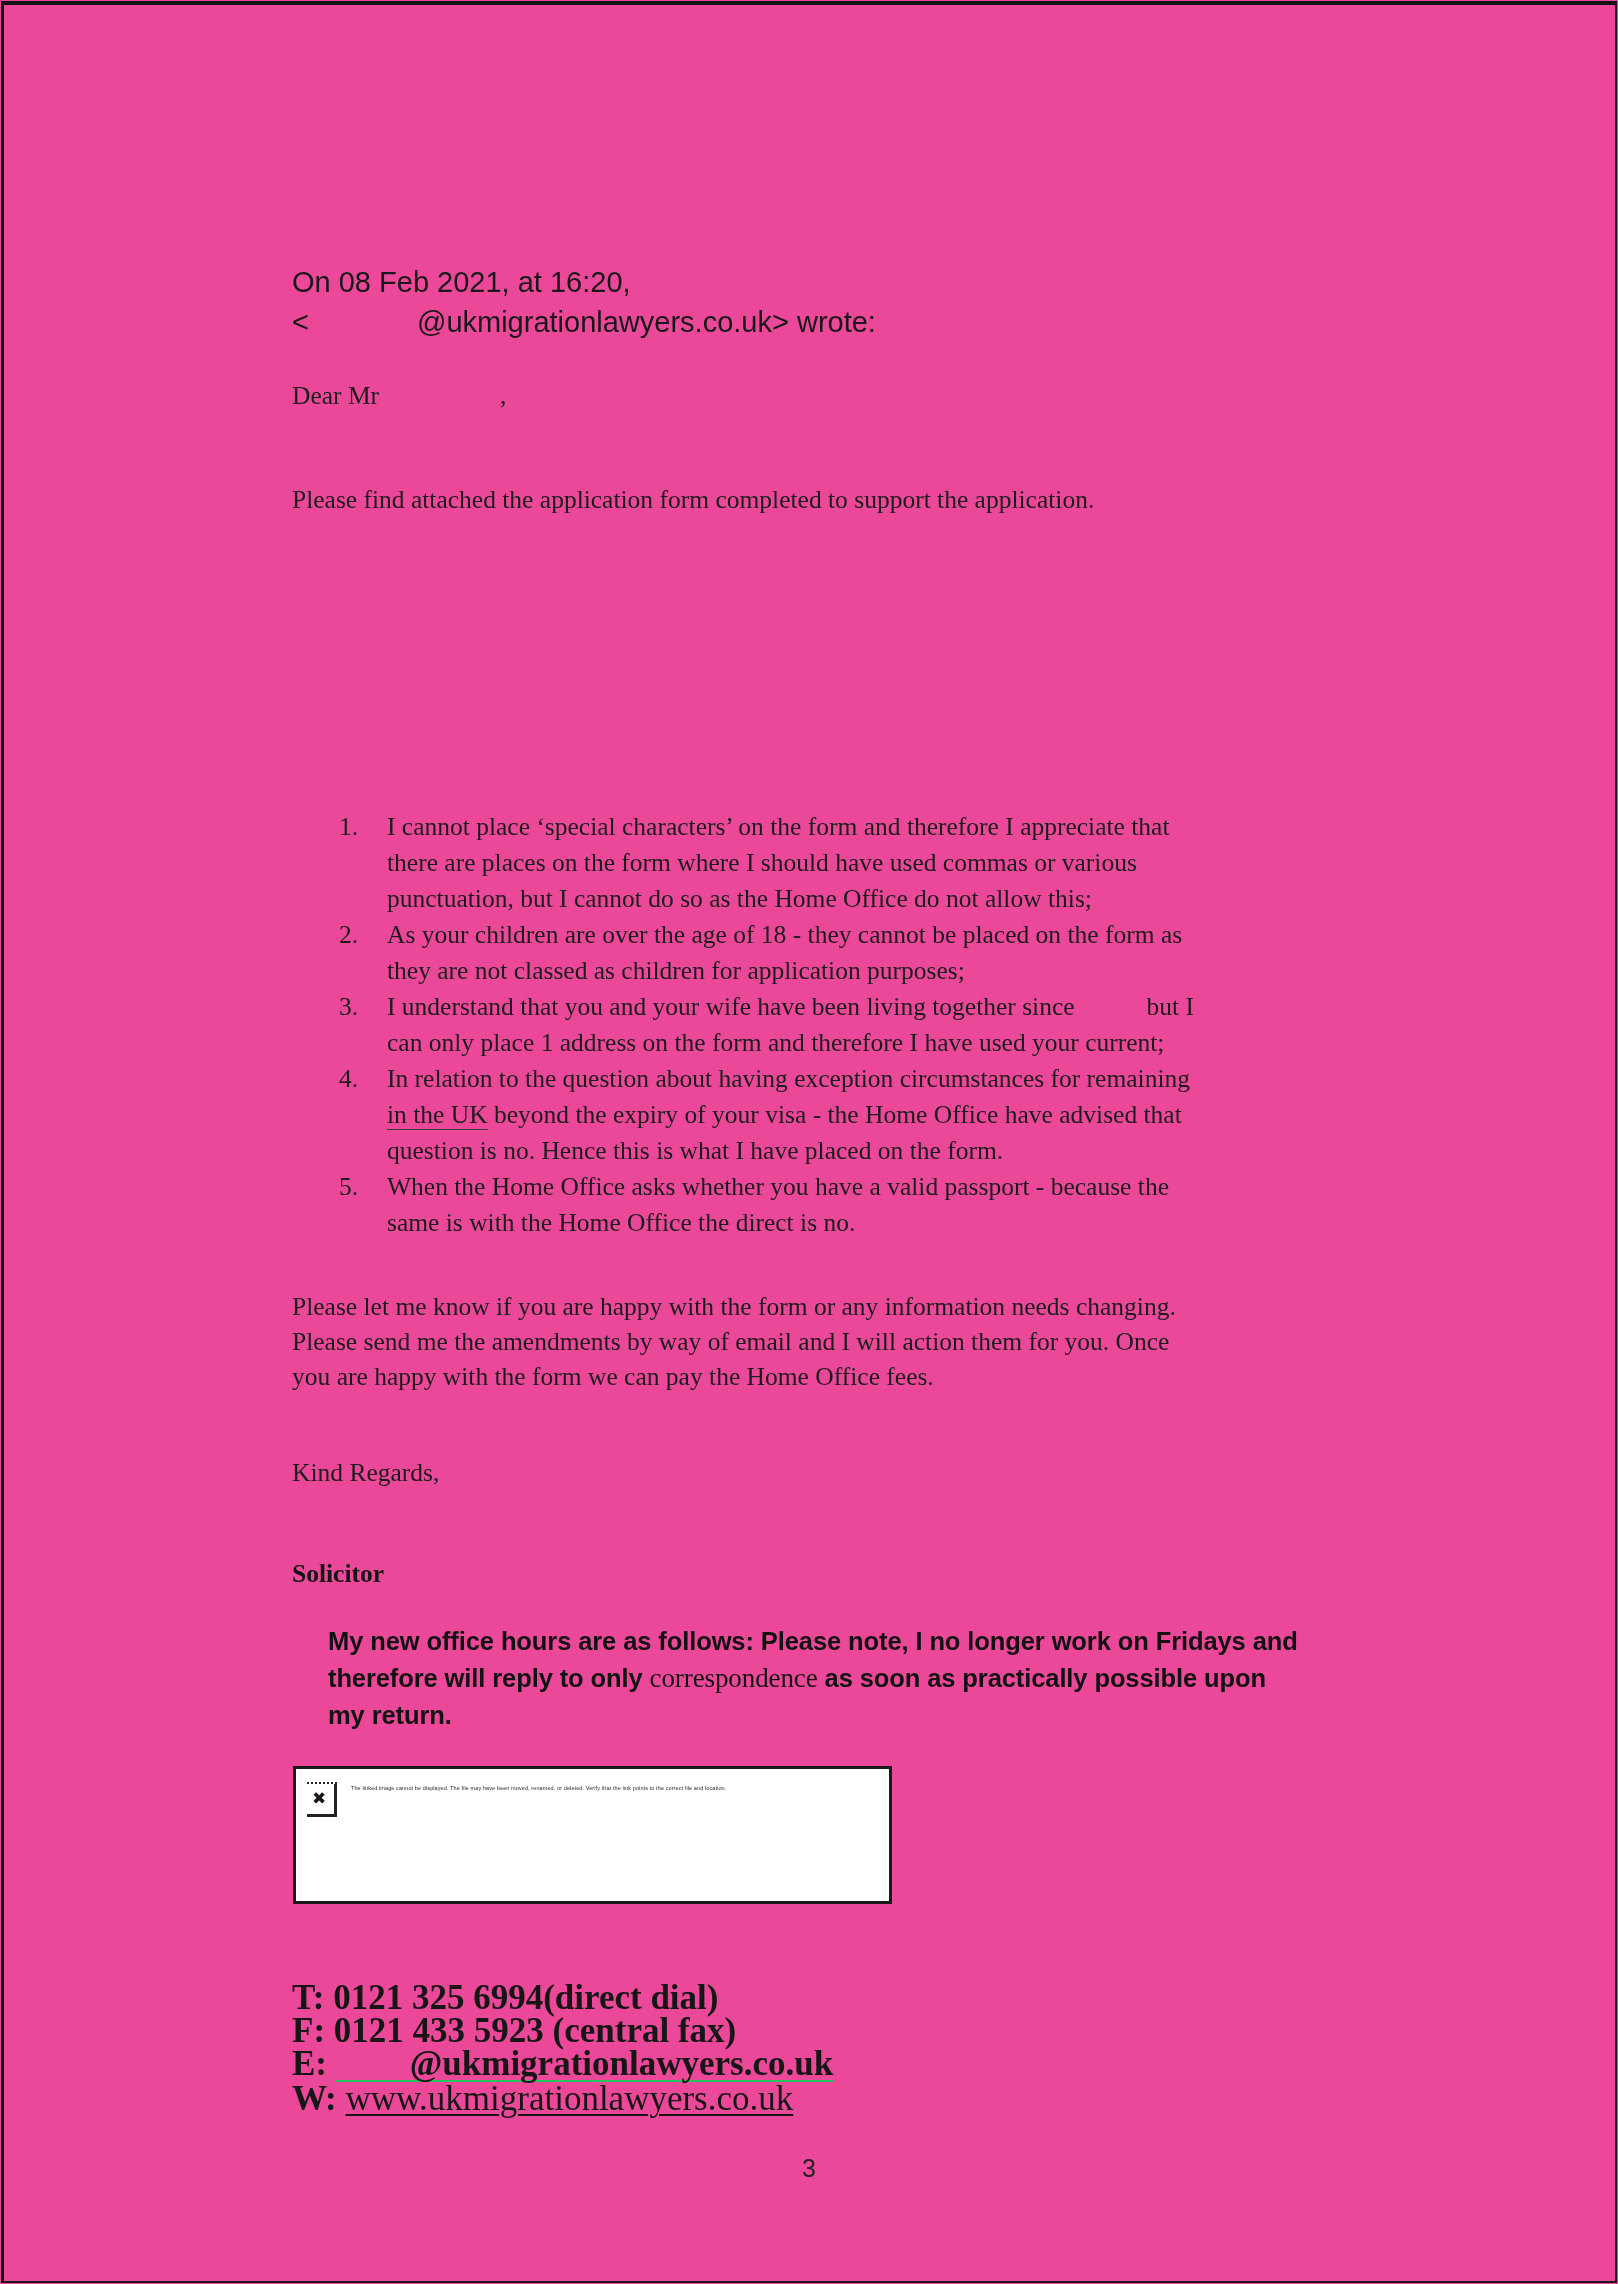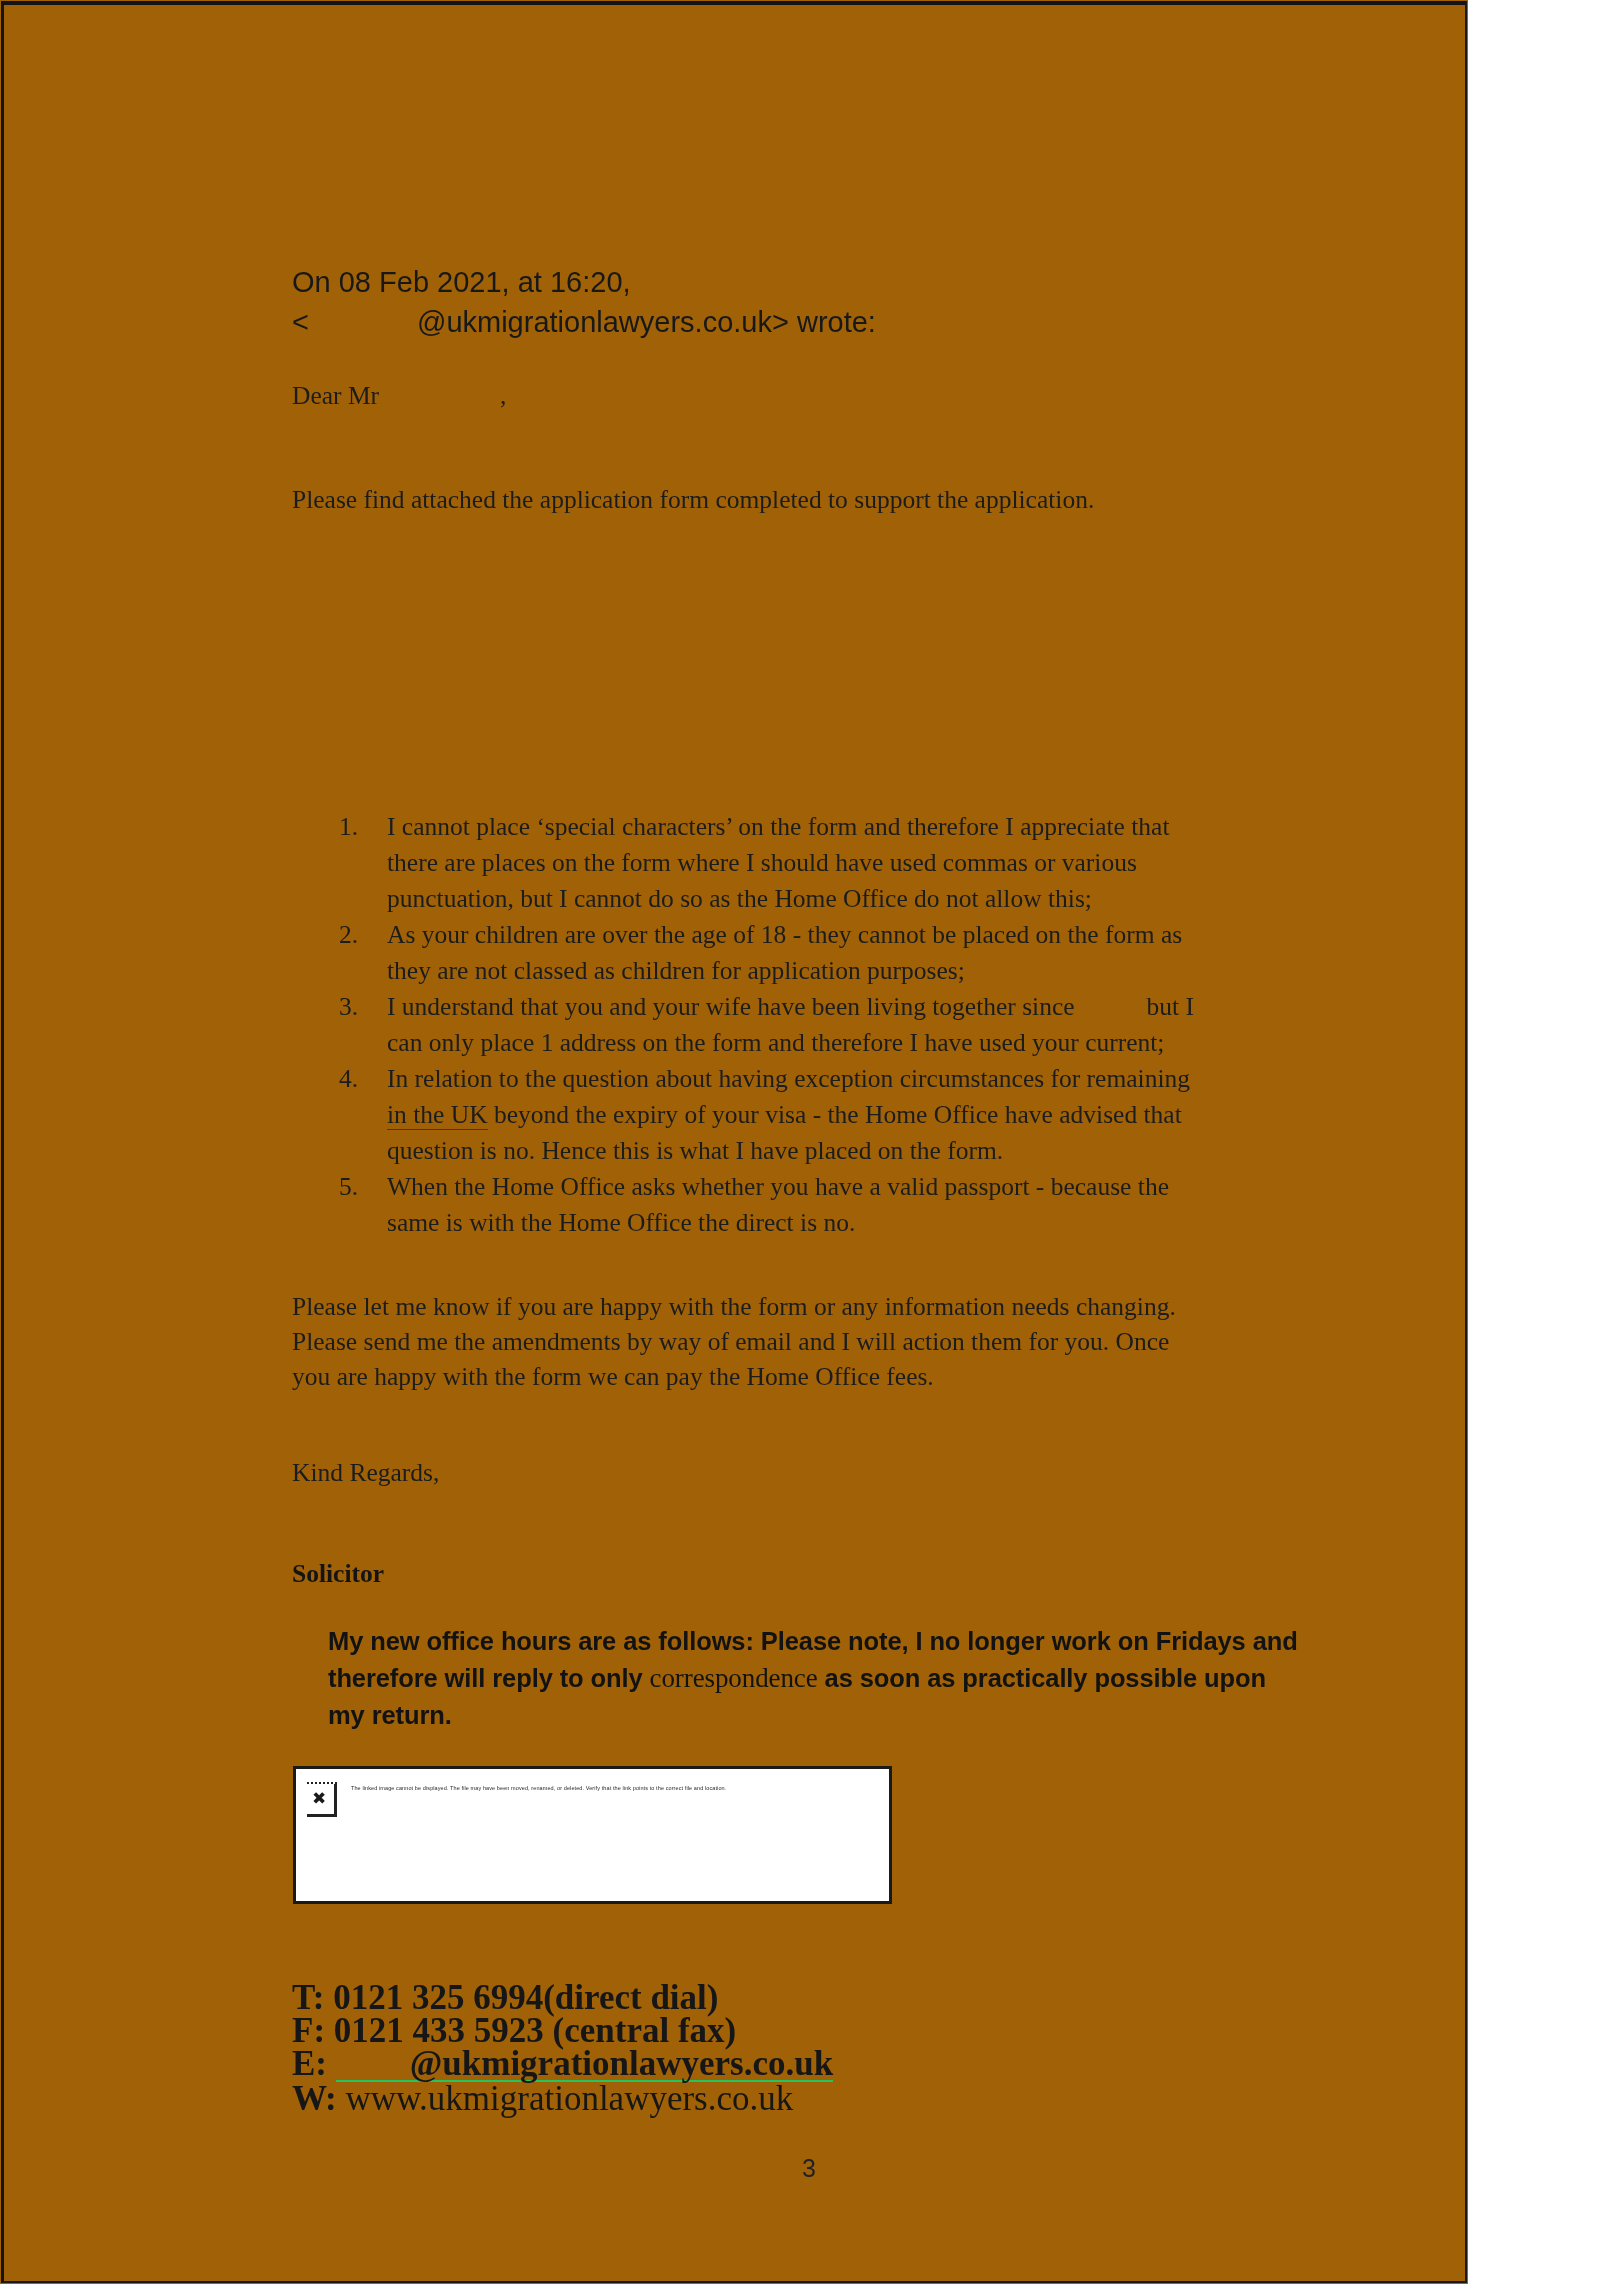--- a/index.html
+++ b/index.html
@@ -1,20 +1,20 @@
 <!DOCTYPE html>
 <html style="font-size:10.4px"><head>
 <meta charset="utf-8">
 <style>
   html,body{margin:0;padding:0;background:#ffffff;}
   .page{
     position:relative;
-    width:1468px;
+    width:1618px;
     height:2284px;
-    background:#a16207;
+    background:#ec4899;
     font-family:"Liberation Serif", serif;
     color:#1c1c1c;
     overflow:hidden;
   }
   .frame{
     position:absolute;
     inset:1.3px;
     border-top:4.6px solid #141414;
     border-left:3.9px solid #141414;
     border-right:2px solid #1a1a1a;
@@ -89,20 +89,21 @@
     white-space:nowrap;
     filter:blur(0.2px);
   }
 
   .contact{top:1981px;}
   .cline{font-size:35px;line-height:33px;font-weight:700;white-space:nowrap;color:#161616;}
   .e-underline{display:inline-block;border-bottom:2px solid #22c55e;}
   .blank-email{display:inline-block;width:74px;}
   .w-url{
     font-weight:400;
+    text-decoration:underline;
     text-decoration-thickness:1.6px;
     text-underline-offset:3.9px;
   }
   .u{border-bottom:1.3px solid #3a3a3a;}
 
   .pagenum{
     position:absolute;
     top:2154px;left:0;width:1618px;
     text-align:center;
     font-family:"Liberation Sans", sans-serif;

